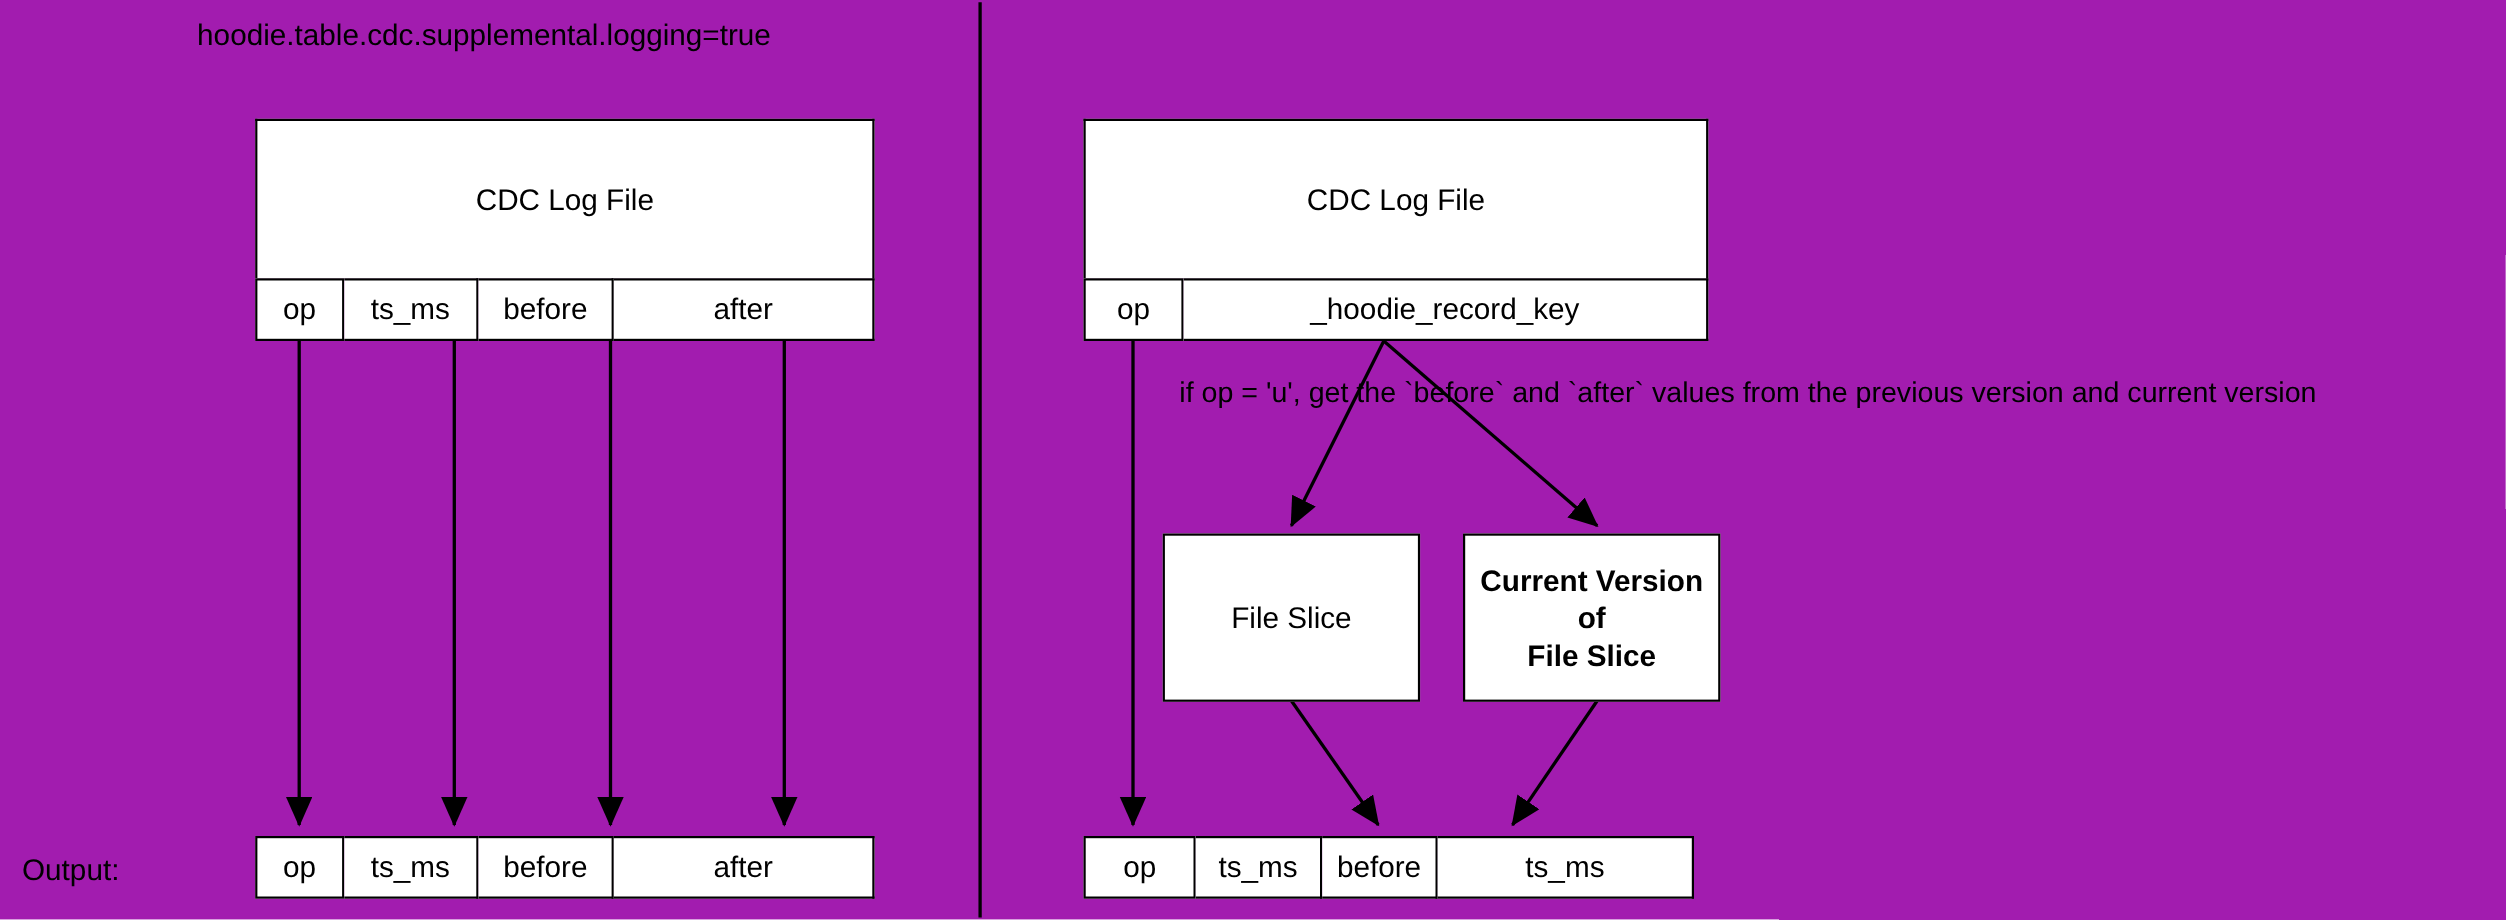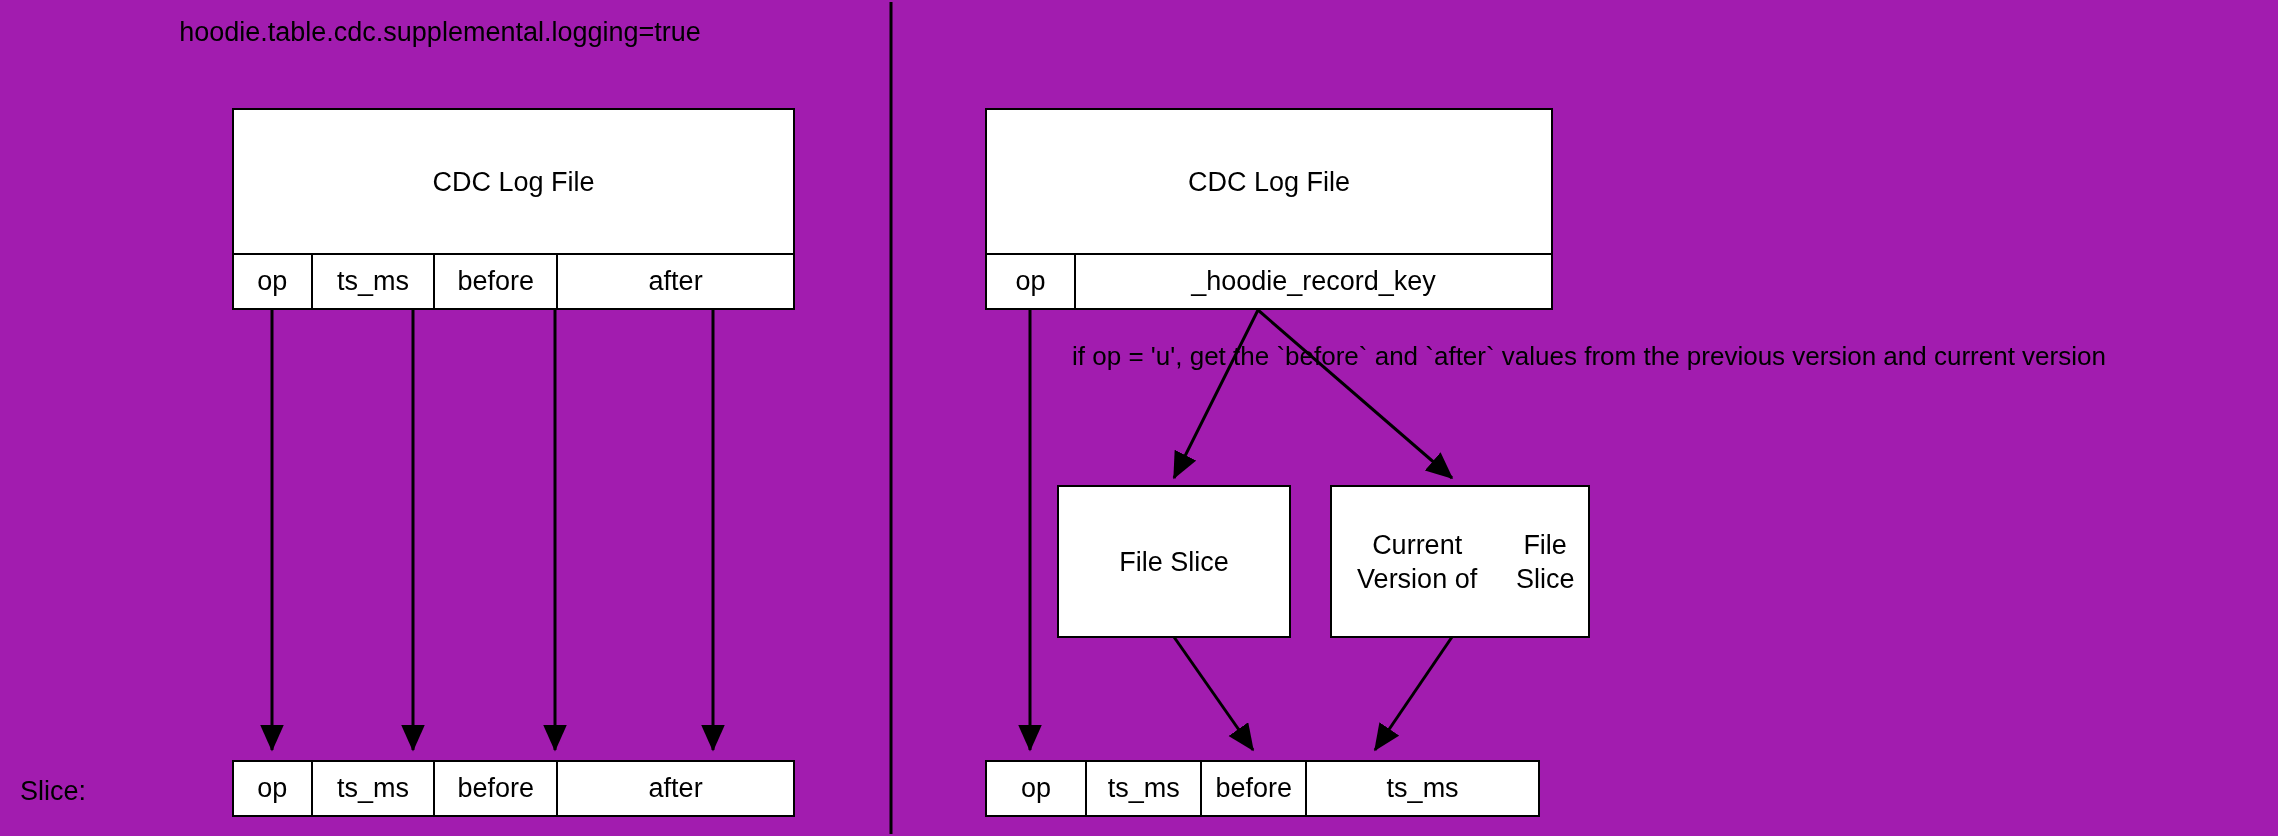--- a/index.html
+++ b/index.html
@@ -120,21 +120,21 @@
     <span>CDC Log File</span>
   </div>
 
   <div class="abs header-row" style="left:232px; top:253px; width:563px; height:57px;">
     <div class="cell" style="width:78px;">op</div>
     <div class="cell" style="width:123px;">ts_ms</div>
     <div class="cell" style="width:123px;">before</div>
     <div class="cell" style="width:239px;">after</div>
   </div>
 
-  <div class="abs output-label" style="left:20px; top:775px;">Slice:</div>
+  <div class="abs output-label" style="left:20px; top:775px;">Output:</div>
 
   <div class="abs header-row" style="left:232px; top:760px; width:563px; height:57px;">
     <div class="cell" style="width:78px;">op</div>
     <div class="cell" style="width:123px;">ts_ms</div>
     <div class="cell" style="width:123px;">before</div>
     <div class="cell" style="width:239px;">after</div>
   </div>
 
 
   <div class="abs box box-noborder-bottom" style="left:985px; top:108px; width:568px; height:145px;">
@@ -147,21 +147,21 @@
   </div>
 
   <div class="abs" style="left:900px; top:338px; width:1378px;">
     <div class="note-line">if op = 'u', get the `before` and `after` values from the previous version and current version</div>
   </div>
 
   <div class="abs box" style="left:1057px; top:485px; width:234px; height:153px; flex-direction:column;">
     <span>File Slice</span>
   </div>
 
-  <div class="abs box" style="left:1330px; top:485px; width:260px; height:153px; ">
+  <div class="abs box" style="left:1330px; top:485px; width:234px; height:153px; flex-direction:column;font-weight:bold;">
     <span>Current Version of</span>
     <span>File Slice</span>
   </div>
 
 
   <div class="abs header-row" style="left:985px; top:760px; width:555px; height:57px;">
     <div class="cell" style="width:100px;">op</div>
     <div class="cell" style="width:115px;">ts_ms</div>
     <div class="cell" style="width:105px;">before</div>
     <div class="cell" style="width:235px;">ts_ms</div>

